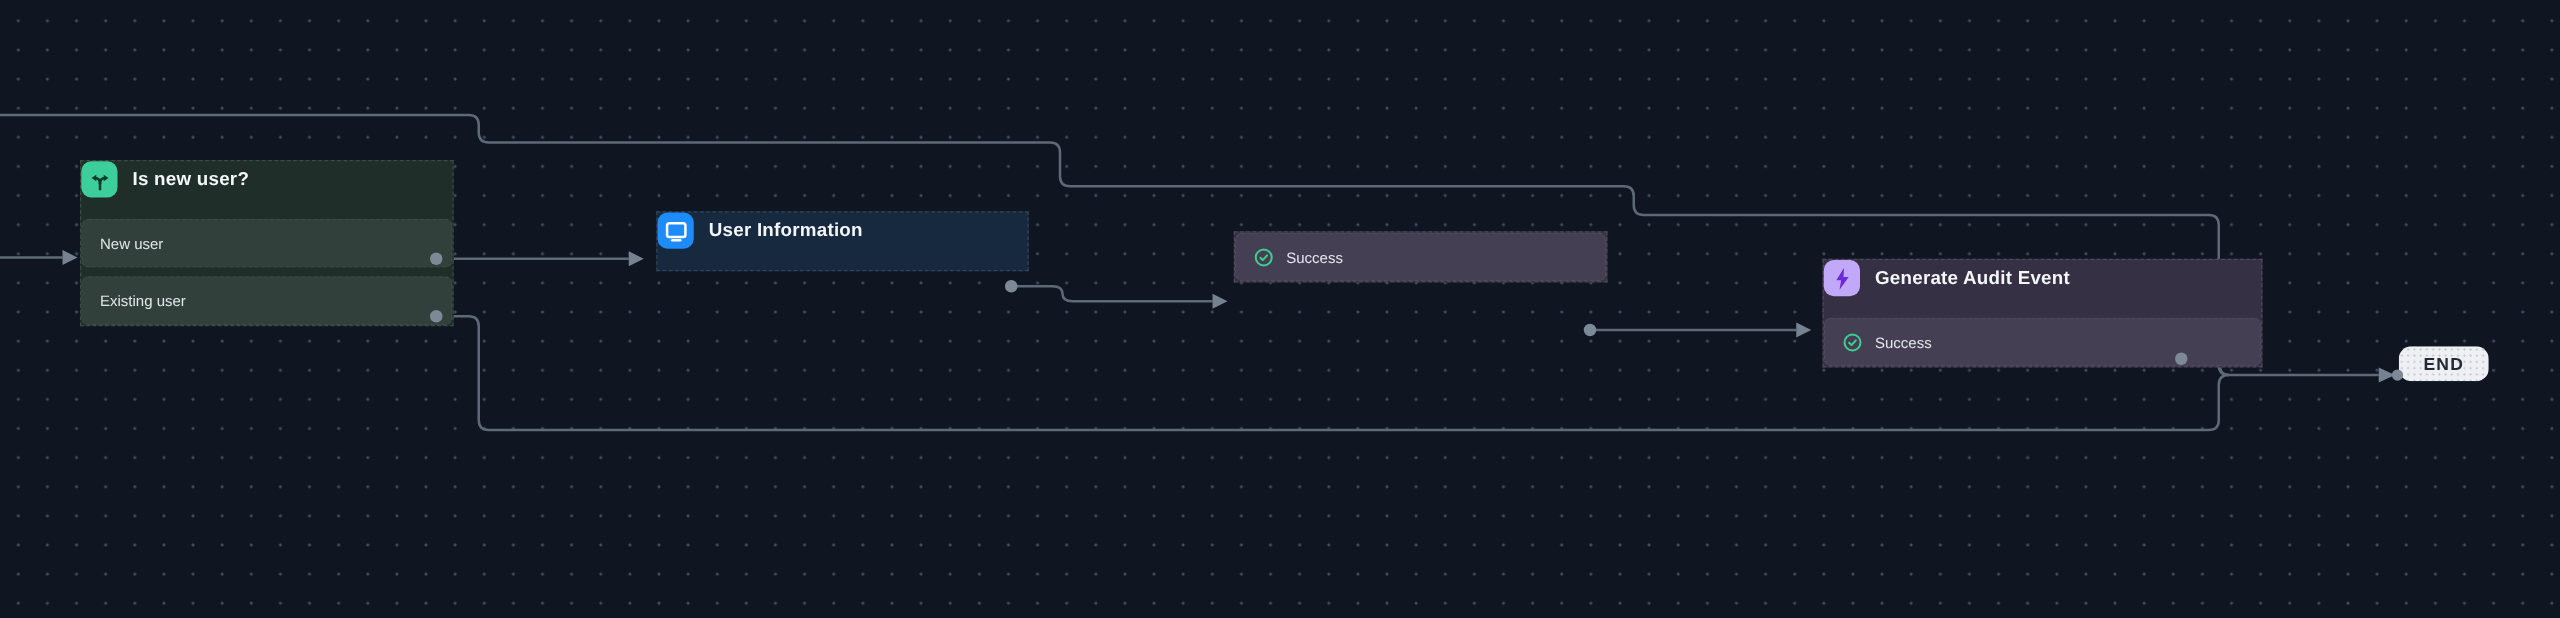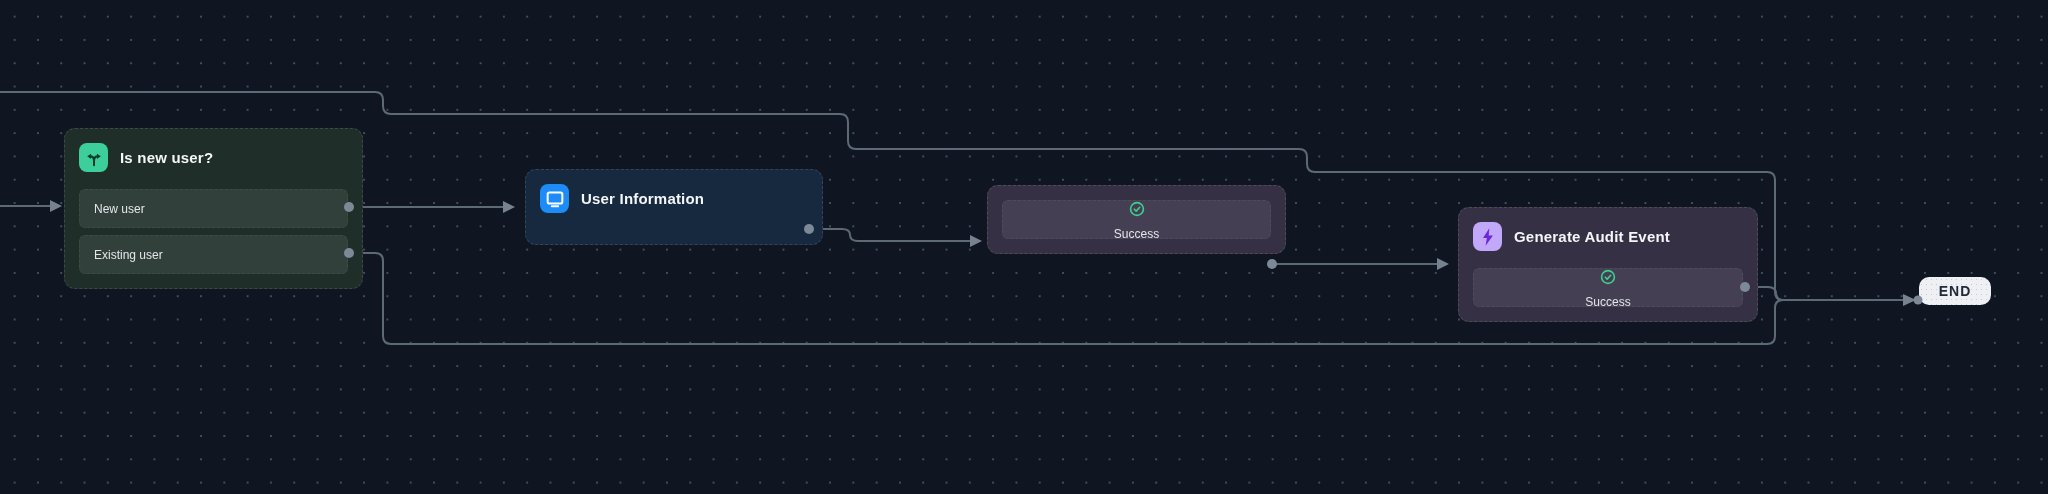--- a/index.html
+++ b/index.html
@@ -10,47 +10,47 @@
     background-size:23.3px 23.3px;background-position:3px 5px;
     font-family:"Liberation Sans",sans-serif;
   }
   svg.layer{position:absolute;left:0;top:0;pointer-events:none;}
   #edges{z-index:1;}
   #ports{z-index:3;}
   .edge{fill:none;stroke:#5d6a76;stroke-width:2;}
   .arrowhead{fill:#76828f;stroke:none;}
   .port{fill:#7d8997;}
   .node{
-    position:absolute;z-index:2;border-radius:11px;padding:14px;
+    position:absolute;z-index:2;border-radius:0;
     border:1px dashed rgba(255,255,255,.13);box-sizing:border-box;
   }
   .node-header{display:flex;align-items:center;gap:12px;height:29px;margin-bottom:17px;}
   .node-icon{width:29px;height:29px;border-radius:8px;display:flex;align-items:center;justify-content:center;flex:0 0 29px;}
   .node-title{font-size:15px;font-weight:bold;color:#f4f6f8;letter-spacing:.2px;white-space:nowrap;}
   .node-row{
     height:39px;border-radius:6px;display:flex;align-items:center;gap:10px;
     padding:0 14px;font-size:12px;color:#e2e6ea;
     border:1px dashed rgba(255,255,255,.06);box-sizing:border-box;white-space:nowrap;
   }
   .node-row + .node-row{margin-top:7px;}
   
   .node-branch{background:#1f2e29;}
   .node-branch .node-row{background:#31403a;}
   .node-branch .node-icon{background:#3dcf9b;}
   .node-form{background:#16293f;margin-top:20px;}
   .node-form .node-row{background:#253950;}
   .node-form .node-icon{background:#1d8bf8;}
   .node-action{background:#353043;}
-  .node-action .node-row{background:#453f53;flex-direction:column;}
+  .node-action .node-row{background:#453f53;}
   .node-action .node-icon{background:#c2a8f8;}
   
   #node-is-new-user{left:64px;top:128px;width:299px;}
   #node-user-information{left:525px;top:149px;width:298px;}
   #node-update-user{left:987px;top:185px;width:299px;}
-  #node-generate-audit{left:1458px;top:207px;width:300px;}
+  #node-generate-audit{left:1458px;top:207px;width:352px;}
   
   #end-node{
     position:absolute;z-index:2;left:1919px;top:277px;width:72px;height:28px;
     border-radius:10px;display:flex;align-items:center;justify-content:center;
     background-color:#eef0f3;
     background-image:radial-gradient(circle,#c6ccd5 .8px,transparent 1px);
     background-size:5px 5px;
     color:#232936;font-size:14px;font-weight:bold;letter-spacing:1px;
   }
 </style>

